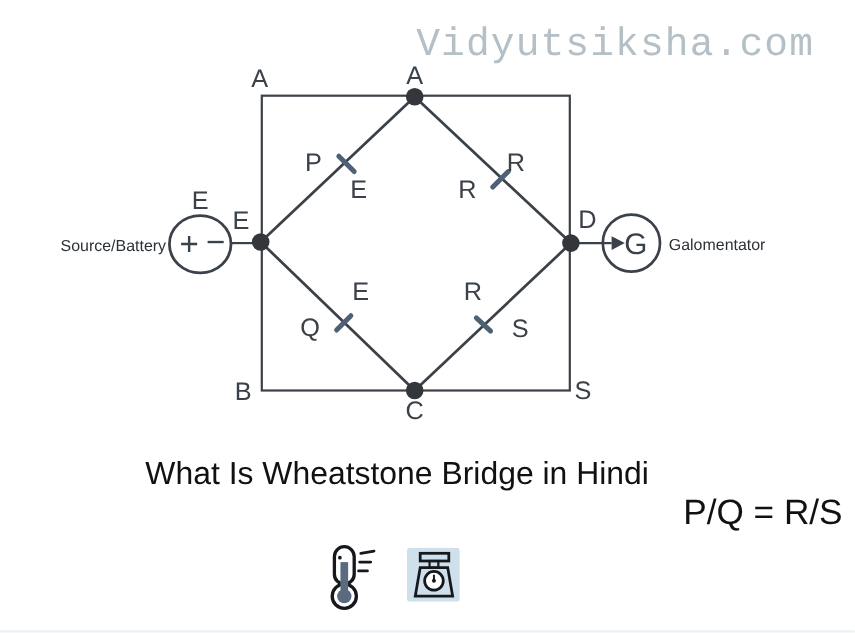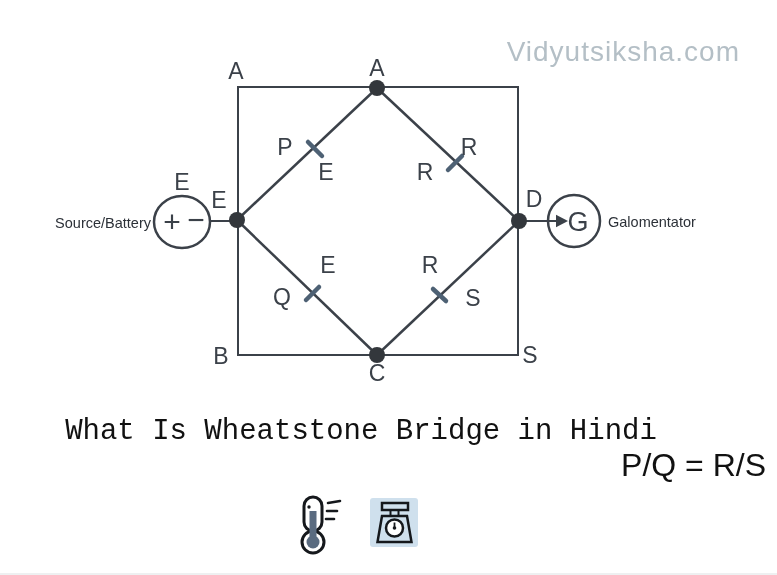--- a/index.html
+++ b/index.html
@@ -11,38 +11,38 @@
     --mercury:#5a6b80;
     --text:#111111;
   }
   *{margin:0;padding:0;box-sizing:border-box;}
   body{background:#ffffff;font-family:"Liberation Sans",sans-serif;}
   .canvas{
     position:relative;width:777px;height:575px;background:#ffffff;overflow:hidden;
     border-bottom:2px solid #eef0f1;
   }
   .watermark{
-    position:absolute;top:36px;right:37px;
-    font-family:Liberation Sans, sans-serif;
-    font-size:28px;color:var(--watermark);letter-spacing:1px;
+    position:absolute;top:20px;right:37px;
+    font-family:Liberation Mono, monospace;
+    font-size:36px;color:var(--watermark);letter-spacing:1px;
   }
   svg.diagram{position:absolute;top:0;left:0;}
   .frame{fill:none;stroke:var(--wire);stroke-width:2;}
   .wire{fill:none;stroke:var(--wire);stroke-width:2.5;}
   .thinwire{fill:none;stroke:var(--wire);stroke-width:2;}
   .tick{stroke:var(--tick);stroke-width:4.5;stroke-linecap:round;}
   .node-dot{fill:var(--node);stroke:none;}
   .arrow-head{fill:var(--wire);stroke:none;}
   .lbl{font-family:"Liberation Sans",sans-serif;font-size:23px;fill:var(--wire);}
   .lbl-sym{font-family:"Liberation Sans",sans-serif;font-size:30px;fill:var(--wire);}
   .lbl-g{font-family:"Liberation Sans",sans-serif;font-size:27px;fill:var(--wire);}
   .lbl-cap{font-family:"Liberation Sans",sans-serif;font-size:14.5px;fill:#2c3138;}
   .caption-title{
     position:absolute;top:415px;left:0;width:722px;text-align:center;
-    font-size:29px;color:var(--text);font-family:Liberation Mono, monospace;
+    font-size:29px;color:var(--text);
   }
   .caption-formula{
     position:absolute;top:447px;left:0;width:766px;text-align:right;
     font-size:32px;color:var(--text);
   }
   .icon{position:absolute;}
   .icon-stroke{fill:none;stroke:#15181c;stroke-width:2.5;}
 </style>
 </head>
 <body>

